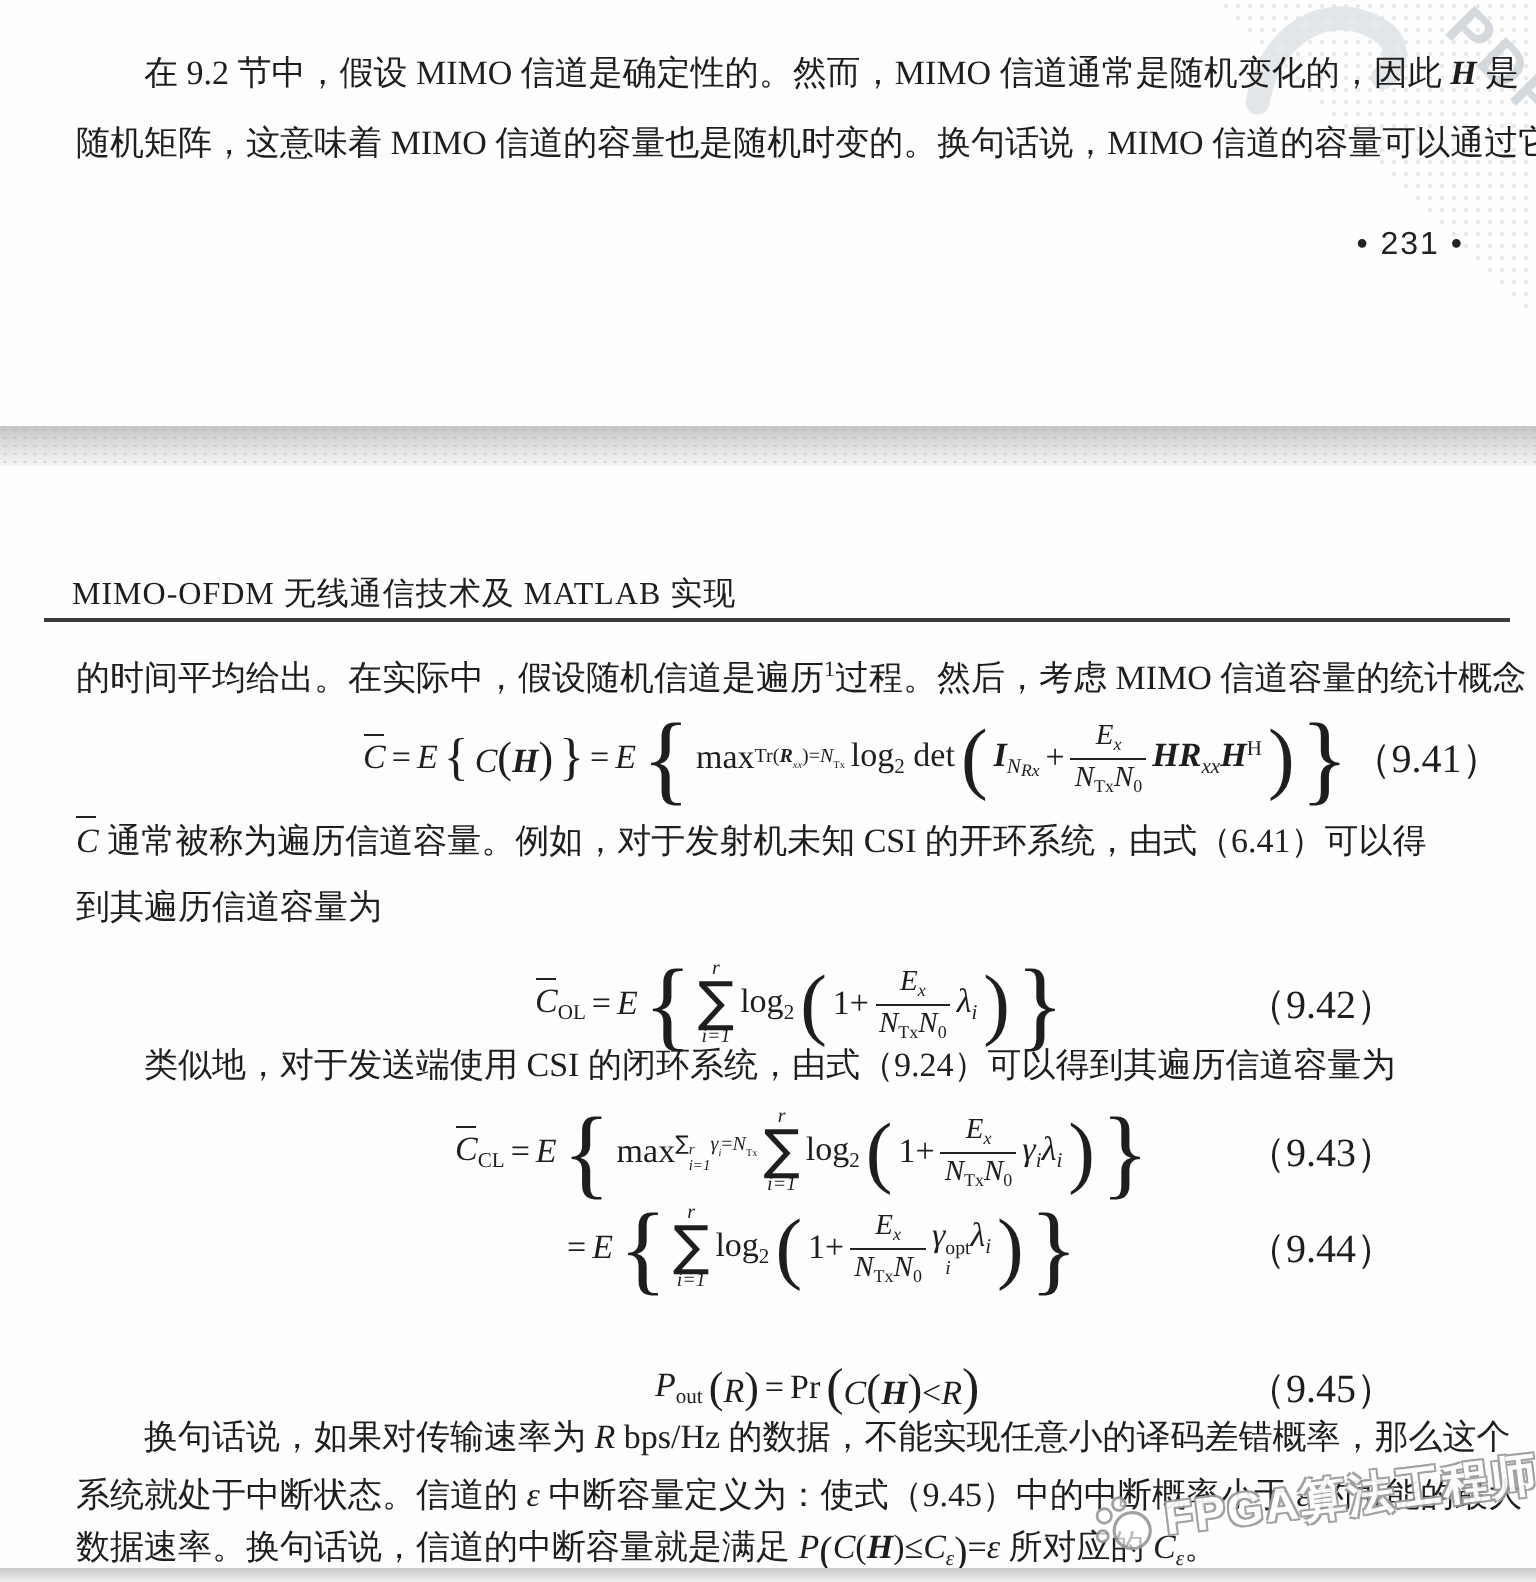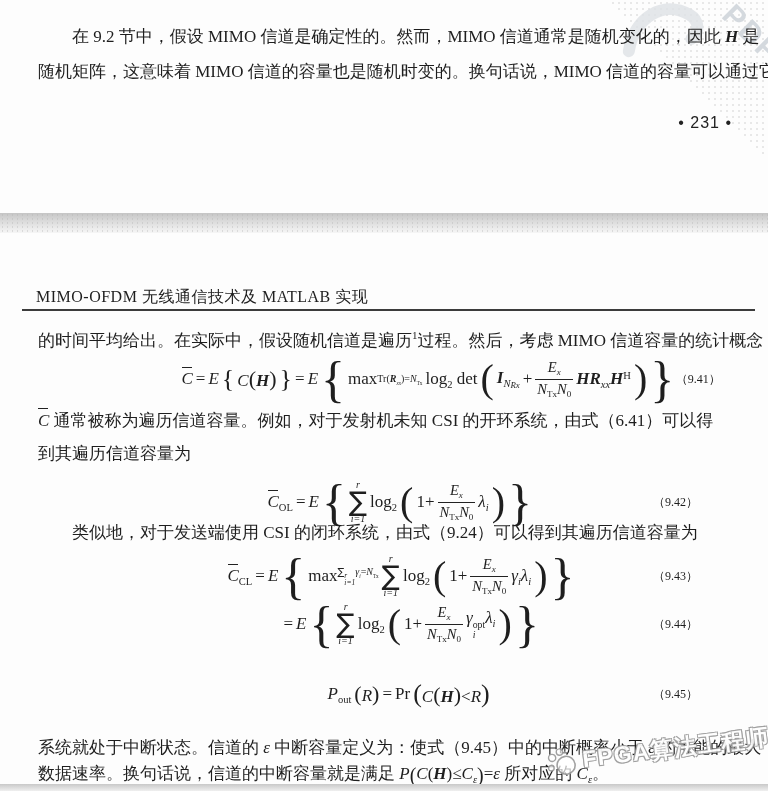--- a/index.html
+++ b/index.html
@@ -26,21 +26,21 @@
                background-image:radial-gradient(#aeaeae 0.8px, transparent 0.9px); background-size:5px 4px; }
   .botbar { position:absolute; left:0; bottom:0; width:768px; height:7px;
             background:linear-gradient(180deg,#c9c9c9 0%,#efefef 100%); }
   
   .runhead { position:absolute; top:287px; left:36px; font-size:16px; letter-spacing:.5px; }
   .headrule { position:absolute; top:309px; left:22px; right:13px; height:2px; background:#3c3c3c; }
   
   .eq { position:absolute; left:38px; right:70px; display:flex; align-items:center; font-size:17px; }
   .eqc { display:flex; align-items:center; }
   .eqc > * { margin:0 1.5px; }
-  .eqlabel { margin-left:auto; font-size:12px; }
+  .eqlabel { margin-left:auto; font-size:20px; }
   .tok { white-space:nowrap; }
   .sb  { font-size:62%; vertical-align:-0.35em; }
   .ssb { font-size:52%; vertical-align:-0.55em;text-align:center; }
   .sp  { font-size:62%; vertical-align:0.5em; }
   .ovl { position:relative; display:inline-block; }
   .ovl::after { content:""; position:absolute; left:0; right:1px; top:-2px; border-top:1.5px solid #222; }
   .frac { display:inline-flex; flex-direction:column; align-items:center; font-size:14.5px; line-height:1.25; text-align:center; }
   .frac .den { border-top:1.2px solid #222; padding:0 2px; }
   .bigsum { display:inline-flex; flex-direction:column; align-items:center; line-height:1; }
   .bigsum .lim { font-size:10px; font-style:italic; line-height:1; }
@@ -241,20 +241,23 @@
     <div class="eqc">
       <span class="tok"><span class="it">P</span><span class="sb">out</span></span>
       <span class="tok"><span class="d22">(</span><span class="it">R</span><span class="d22">)</span></span>
       <span>=</span>
       <span>Pr</span>
       <span class="tok"><span class="d26">(</span><span class="it">C</span><span class="d22">(</span><span class="bi">H</span><span class="d22">)</span><span>&lt;</span><span class="it">R</span><span class="d26">)</span></span>
     </div>
     <div class="eqlabel">（9.45）</div>
   </div>
 
+  <div class="line l-last1 indent">
+    <span>换句话说，如果对传输速率为 </span><span class="it">R</span><span> bps/Hz 的数据，不能实现任意小的译码差错概率，那么这个</span>
+  </div>
   <div class="line l-last2">
     <span>系统就处于中断状态。信道的 </span><span class="it">ε</span><span> 中断容量定义为：使式（9.45）中的中断概率小于 </span><span class="it">ε</span><span> 的可能的最大</span>
   </div>
   <div class="line l-last3">
     <span>数据速率。换句话说，信道的中断容量就是满足 </span><span class="tok"><span class="it">P</span><span class="mp">(</span><span class="it">C</span><span>(</span><span class="bi">H</span><span>)</span><span>≤</span><span class="it">C</span><span class="sb it">ε</span><span class="mp">)</span><span>=</span><span class="it">ε</span></span><span> 所对应的 </span><span class="tok"><span class="it">C</span><span class="sb it">ε</span></span><span>。</span>
   </div>
 
   <div class="wm-brand">
     <svg width="32" height="30" viewBox="0 0 32 30">
       <circle cx="19" cy="18" r="9" fill="rgba(255,255,255,0.75)" stroke="#9a9a9a" stroke-width="1.6"></circle>

